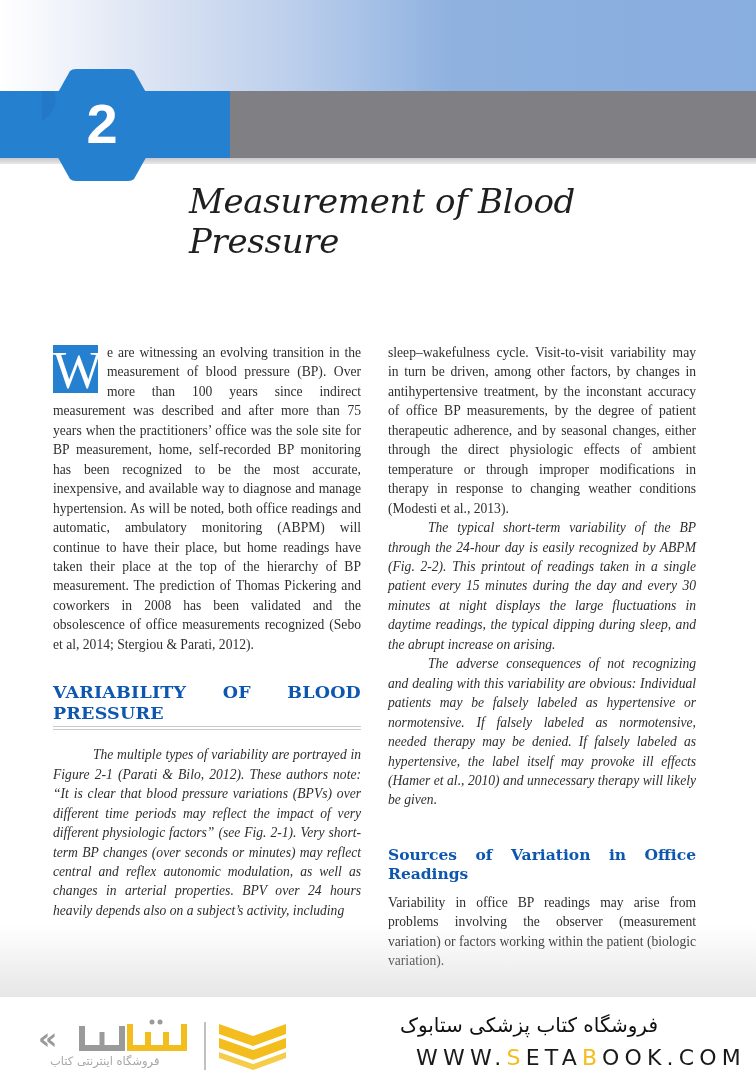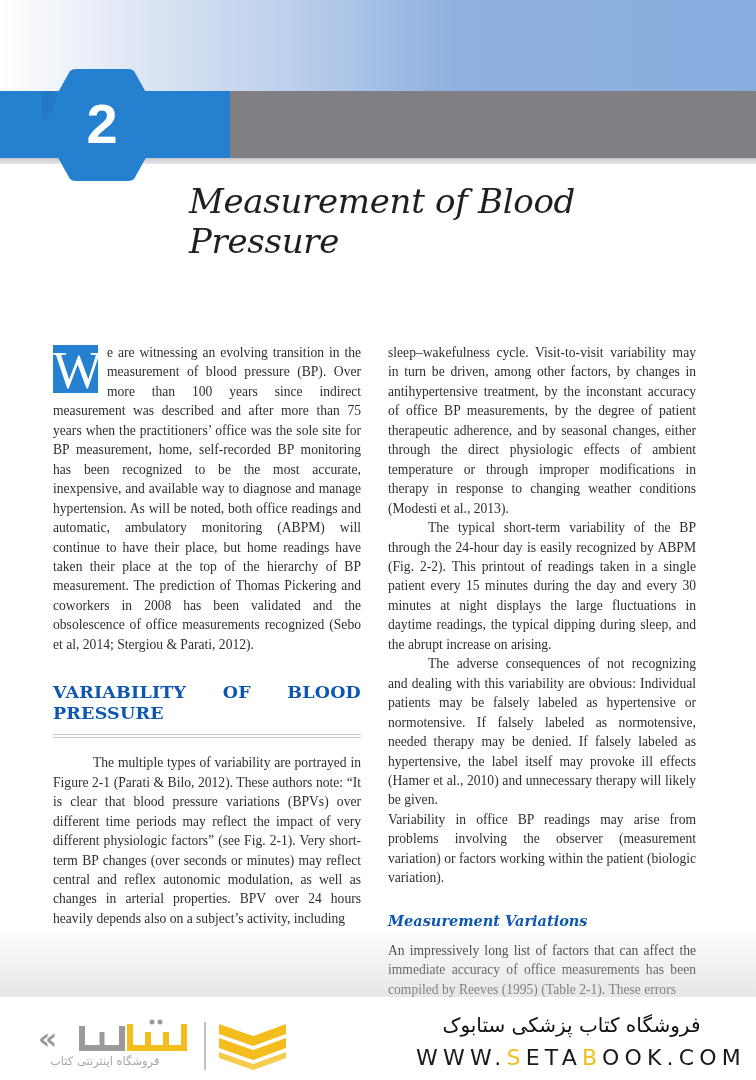--- a/index.html
+++ b/index.html
@@ -13,38 +13,38 @@
   .hex svg { position:absolute; left:0; top:0; }
   .chapter-num { position:absolute; left:40px; top:86px; width:124px; text-align:center; color:#fff;
     font-family:"Liberation Sans","DejaVu Sans",sans-serif; font-weight:bold; font-size:56px; line-height:76px; }
   .chapter-title { position:absolute; left:189px; top:181px; width:520px; font-family:"DejaVu Serif",serif;
     font-size:34px; line-height:40px; color:#1f1f1f; letter-spacing:-0.3px; margin:0; font-weight:normal;font-style:italic; }
 
   .col { position:absolute; top:343px; width:308px; font-size:13.6px; line-height:19.45px; text-align:justify; color:#2e2e2e; }
   .col-left { left:53px; }
   .col-right { left:388px; }
   .col p { margin:0; }
-  .col p.indent { text-indent:40px; }
+  .col p.indent { text-indent:40px;font-style:italic; }
   .dropcap { float:left; width:45px; height:48px; background:#2680d0; color:#fff; font-size:52px; line-height:52px;
     text-align:center; margin:2px 9px 0 0; font-family:"Liberation Serif",serif; }
   .h2 { font-family:"DejaVu Serif",serif; font-weight:bold; color:#0d57b0; font-size:17.5px; line-height:21px;
-    margin:28px 0 0 0; padding-bottom:10px; border-bottom:4px double #c9c9c9; letter-spacing:0.2px; }
+    margin:28px 0 0 0; padding-bottom:2px; border-bottom:4px double #c9c9c9; letter-spacing:0.2px; }
   .h2-gap { height:15px; }
   .h3 { font-family:"DejaVu Serif",serif; font-weight:bold; color:#0d57b0; font-size:15.5px; line-height:19px; margin:35px 0 10px 0; }
   .h4 { font-family:"DejaVu Serif",serif; font-style:italic; color:#0d57b0; font-size:14.5px; line-height:18px; margin:24px 0 11px 0; }
 
   .fade { position:absolute; left:0; top:925px; width:756px; height:72px;
     background:linear-gradient(rgba(225,225,225,0) 0%, rgba(210,210,210,0.55) 100%); pointer-events:none; }
   .footer { position:absolute; left:0; top:997px; width:756px; height:83px; background:#ffffff; }
   .logo-arrows { position:absolute; left:38px; top:1024px; color:#9a9a9a; font-family:"DejaVu Sans",sans-serif; font-weight:bold; font-size:30px; letter-spacing:-8px; line-height:30px; }
   .logo-word { position:absolute; left:78px; top:1018px; width:110px; height:34px; }
   .logo-sub { position:absolute; left:50px; top:1054px; width:150px; text-align:left; font-family:"DejaVu Sans",sans-serif; font-size:11.5px; color:#a8a8a8; direction:rtl; }
   .logo-divider { position:absolute; left:204px; top:1022px; width:2px; height:48px; background:#c0c0c0; }
   .logo-emblem { position:absolute; left:215px; top:1020px; }
-  .shop-fa { position:absolute; left:400px; top:1012px; width:343px; text-align:center; direction:rtl; font-family:"DejaVu Sans",sans-serif; font-size:20px; color:#111; line-height:26px; }
+  .shop-fa { position:absolute; left:400px; top:1012px; width:343px; text-align:left; direction:rtl; font-family:"DejaVu Sans",sans-serif; font-size:20px; color:#111; line-height:26px; }
   .shop-url { position:absolute; left:391px; top:1044px; width:355px; font-family:"DejaVu Sans",sans-serif; font-size:22px; letter-spacing:5.2px; color:#1a1a1a; line-height:28px; white-space:nowrap;text-align:right; }
   .shop-url .hl { color:#f2bd1d; }
 </style>
 </head>
 <body>
 
 <div class="top-gradient"></div>
 <div class="blue-band"></div>
 <div class="grey-band"></div>
 <div class="band-shadow"></div>
@@ -63,20 +63,21 @@
   </p>
   <h2 class="h2">VARIABILITY OF BLOOD PRESSURE</h2>
   <div class="h2-gap"></div>
   <p class="indent">The multiple types of variability are portrayed in Figure 2-1 (Parati &amp; Bilo, 2012). These authors note: “It is clear that blood pressure variations (BPVs) over different time periods may reflect the impact of very different physiologic factors” (see Fig. 2-1). Very short-term BP changes (over seconds or minutes) may reflect central and reflex autonomic modulation, as well as changes in arterial properties. BPV over 24 hours heavily depends also on a subject’s activity, including</p>
 </div>
 
 <div class="col col-right">
   <p>sleep–wakefulness cycle. Visit-to-visit variability may in turn be driven, among other factors, by changes in antihypertensive treatment, by the inconstant accuracy of office BP measurements, by the degree of patient therapeutic adherence, and by seasonal changes, either through the direct physiologic effects of ambient temperature or through improper modifications in therapy in response to changing weather conditions (Modesti et al., 2013).</p>
   <p class="indent">The typical short-term variability of the BP through the 24-hour day is easily recognized by ABPM (Fig. 2-2). This printout of readings taken in a single patient every 15 minutes during the day and every 30 minutes at night displays the large fluctuations in daytime readings, the typical dipping during sleep, and the abrupt increase on arising.</p>
   <p class="indent">The adverse consequences of not recognizing and dealing with this variability are obvious: Individual patients may be falsely labeled as hypertensive or normotensive. If falsely labeled as normotensive, needed therapy may be denied. If falsely labeled as hypertensive, the label itself may provoke ill effects (Hamer et al., 2010) and unnecessary therapy will likely be given.</p>
+  <h3 class="h3">Sources of Variation in Office Readings</h3>
   <p>Variability in office BP readings may arise from problems involving the observer (measurement variation) or factors working within the patient (biologic variation).</p>
   <h4 class="h4">Measurement Variations</h4>
   <p>An impressively long list of factors that can affect the immediate accuracy of office measurements has been compiled by Reeves (1995) (Table 2-1). These errors</p>
 </div>
 
 <div class="fade"></div>
 
 <div class="footer"></div>
 <div class="logo-arrows">«</div>
 <svg class="logo-word" viewBox="0 0 110 34">

